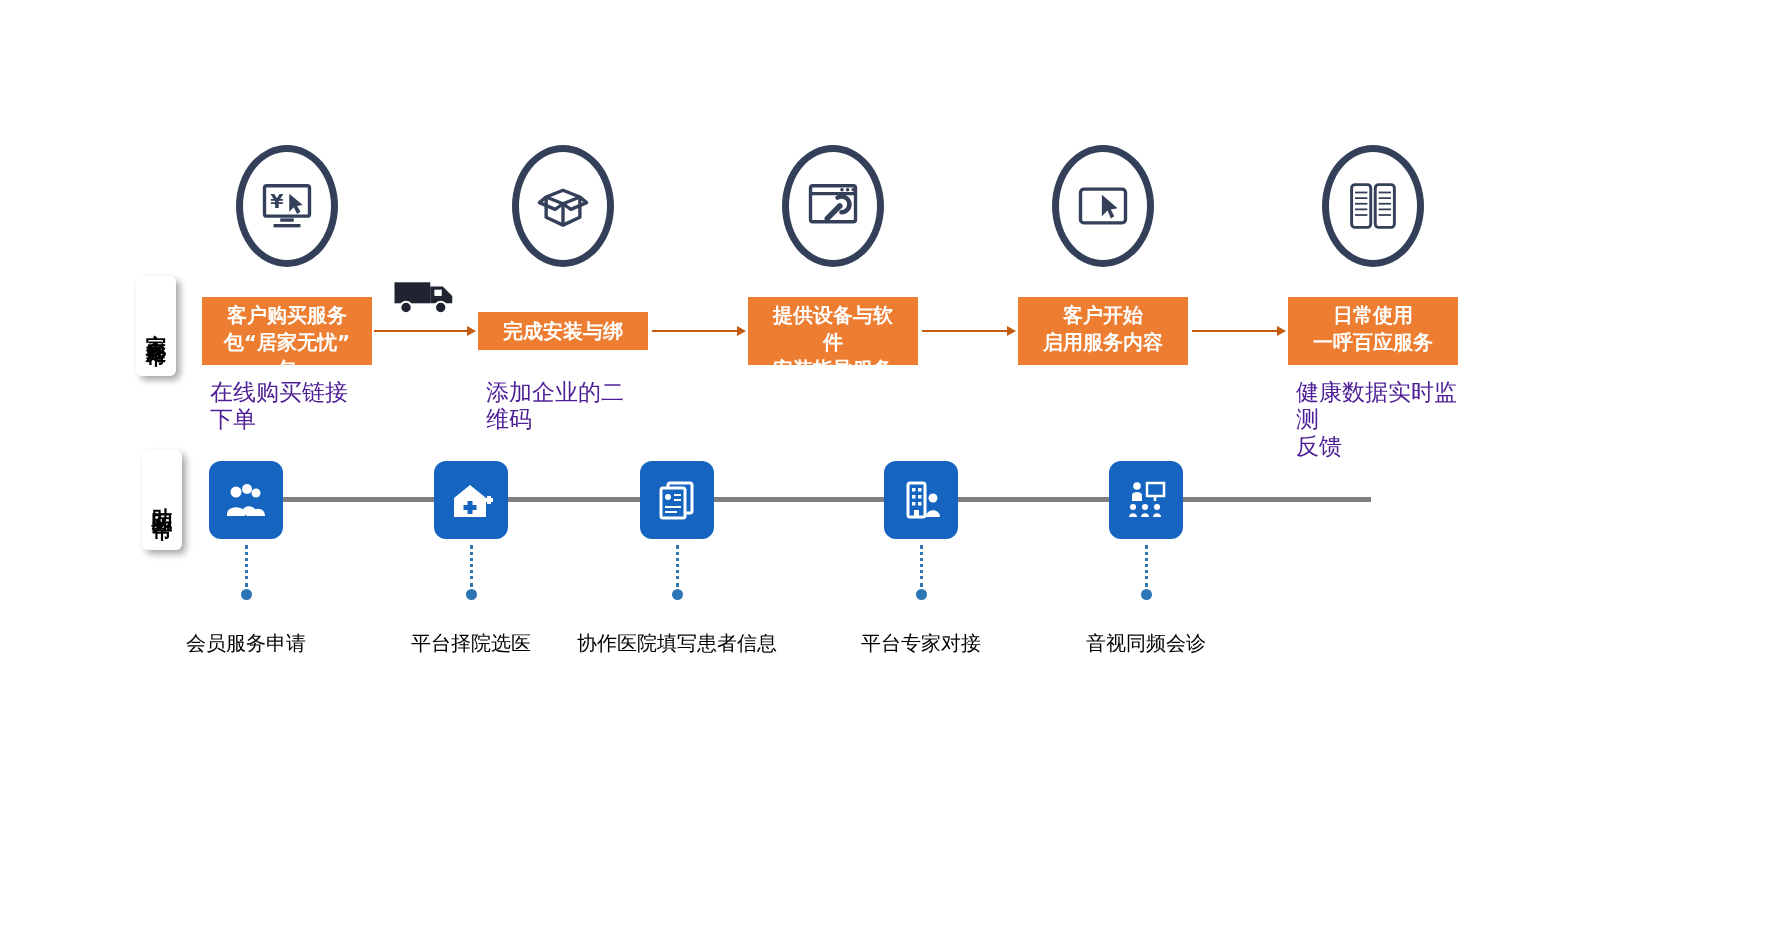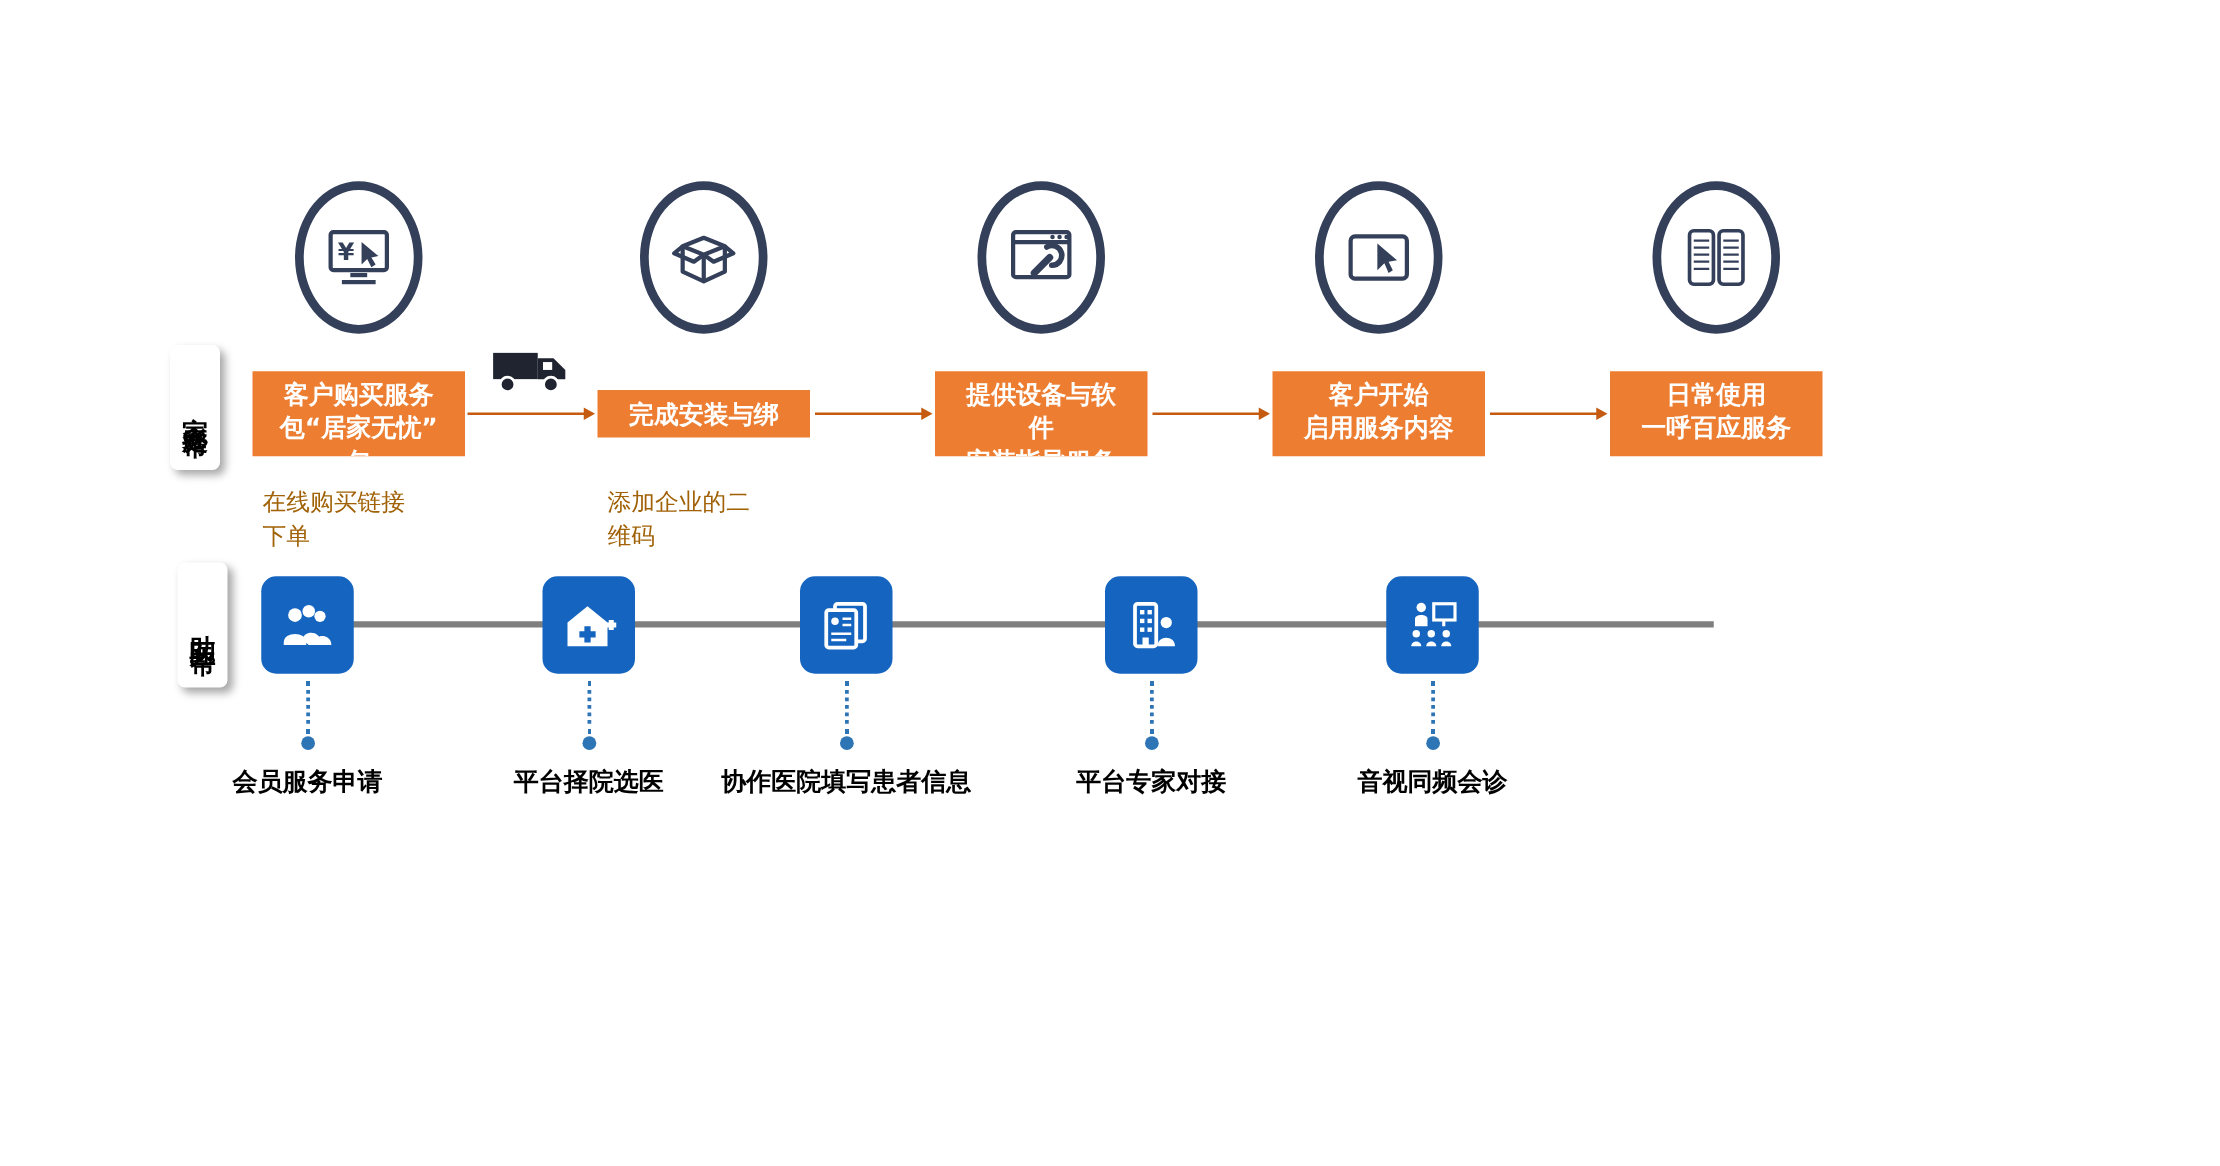--- a/index.html
+++ b/index.html
@@ -17,21 +17,21 @@
   .oval{width:102px;height:122px;border:7px solid var(--navy);border-radius:50%;
         margin:0 auto;display:flex;align-items:center;justify-content:center;
         background:#fff;color:var(--navy);}
   .oval svg{width:54px;height:54px;}
 
   .obox{position:absolute;top:152px;left:0;right:0;height:68px;overflow:hidden;
         background:var(--orange);color:#fff;font-weight:bold;font-size:20px;
         line-height:27px;text-align:center;white-space:pre-line;padding:5px 2px;}
   .obox.single{top:167px;height:38px;line-height:28px;}
 
-  .odesc{position:absolute;top:244px;left:8px;right:0;color:#a16207;font-size:19px;
+  .odesc{position:absolute;top:234px;left:8px;right:0;color:#4c1d95;font-size:23px;
          line-height:27px;white-space:pre-line;text-align:left;}
 
   .arrow{position:absolute;top:330px;border-top:2px solid var(--arrow);}
   .arrow::after{content:"";position:absolute;right:-2px;top:-6px;width:0;height:0;
         border-left:9px solid var(--arrow);border-top:5px solid transparent;
         border-bottom:5px solid transparent;}
   .a1{left:374px;width:100px}.a2{left:652px;width:92px}.a3{left:922px;width:92px}.a4{left:1192px;width:92px}
 
   .truck{position:absolute;left:392px;top:276px;width:68px;height:42px;color:#1F2430;}
 
@@ -48,21 +48,21 @@
         background:var(--gray);z-index:0;}
   .bot-step{position:absolute;top:461px;width:230px;display:flex;flex-direction:column;
         align-items:center;z-index:1;}
   .b1{left:131px}.b2{left:356px}.b3{left:562px}.b4{left:806px}.b5{left:1031px}.b6{left:1256px}
 
   .tile{width:74px;height:78px;background:var(--blue);border-radius:12px;
         display:flex;align-items:center;justify-content:center;color:#fff;}
   .tile svg{width:48px;height:48px;}
   .dotline{height:42px;width:0;border-left:3px dotted var(--dotblue);margin-top:6px;}
   .dot{width:11px;height:11px;border-radius:50%;background:var(--dotblue);margin-top:2px;}
-  .blabel{margin-top:12px;font-weight:bold;font-size:20px;color:#000;white-space:nowrap;}
+  .blabel{margin-top:30px;font-weight:normal;font-size:20px;color:#000;white-space:nowrap;}
 </style>
 </head>
 <body>
 
 <div class="canvas">
 
   <div class="side-label sl-top">家庭帮</div>
   <div class="side-label sl-bottom">助医帮</div>
 
   <div class="top-step t1">
@@ -141,20 +141,22 @@
           <line x1="29" y1="12" x2="40" y2="12"></line>
             <line x1="29" y1="17" x2="40" y2="17"></line>
           <line x1="29" y1="22" x2="40" y2="22"></line>
             <line x1="29" y1="27" x2="40" y2="27"></line>
           <line x1="29" y1="32" x2="40" y2="32"></line>
         </g>
       </svg>
     </div>
     <div class="obox">日常使用
 一呼百应服务</div>
+    <div class="odesc">健康数据实时监测
+反馈</div>
   </div>
 
   <div class="arrow a1"></div>
   <div class="arrow a2"></div>
   <div class="arrow a3"></div>
   <div class="arrow a4"></div>
 
   <svg class="truck" viewBox="0 0 64 40">
     <rect x="2" y="6" width="34" height="20" fill="currentColor"></rect>
     <path d="M36 10 h12 l9 9 v7 h-21 z" fill="currentColor"></path>

